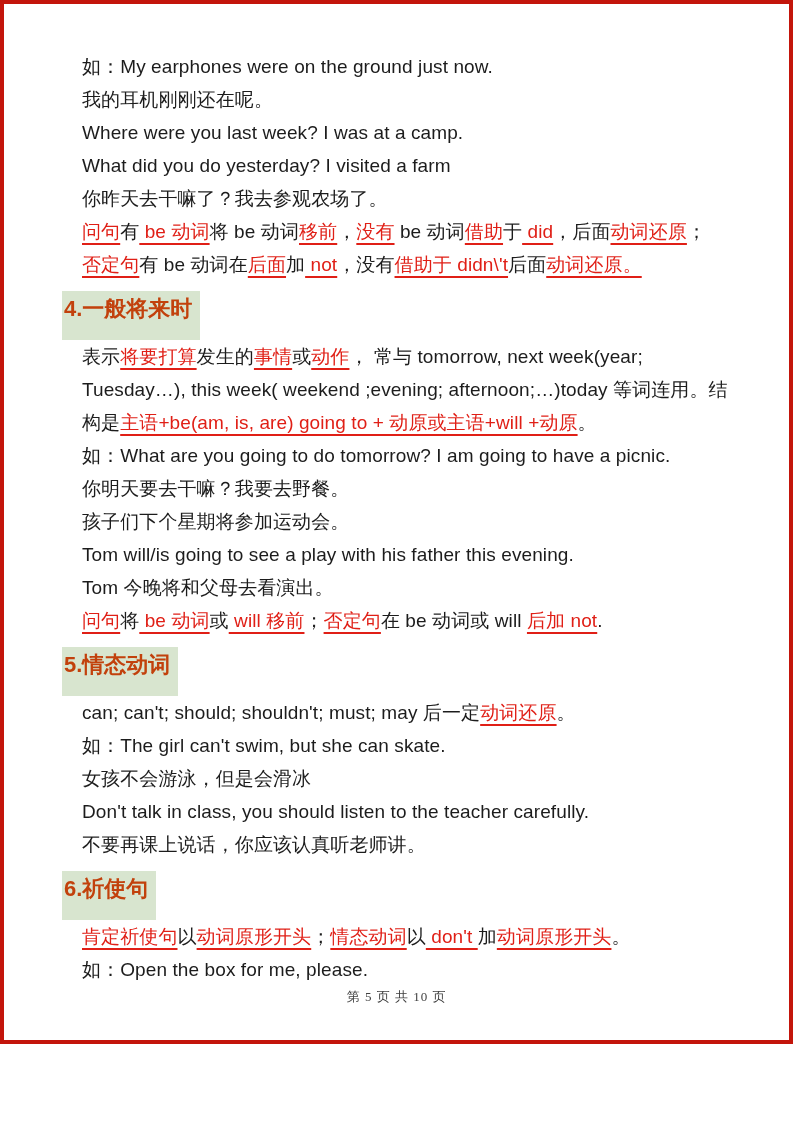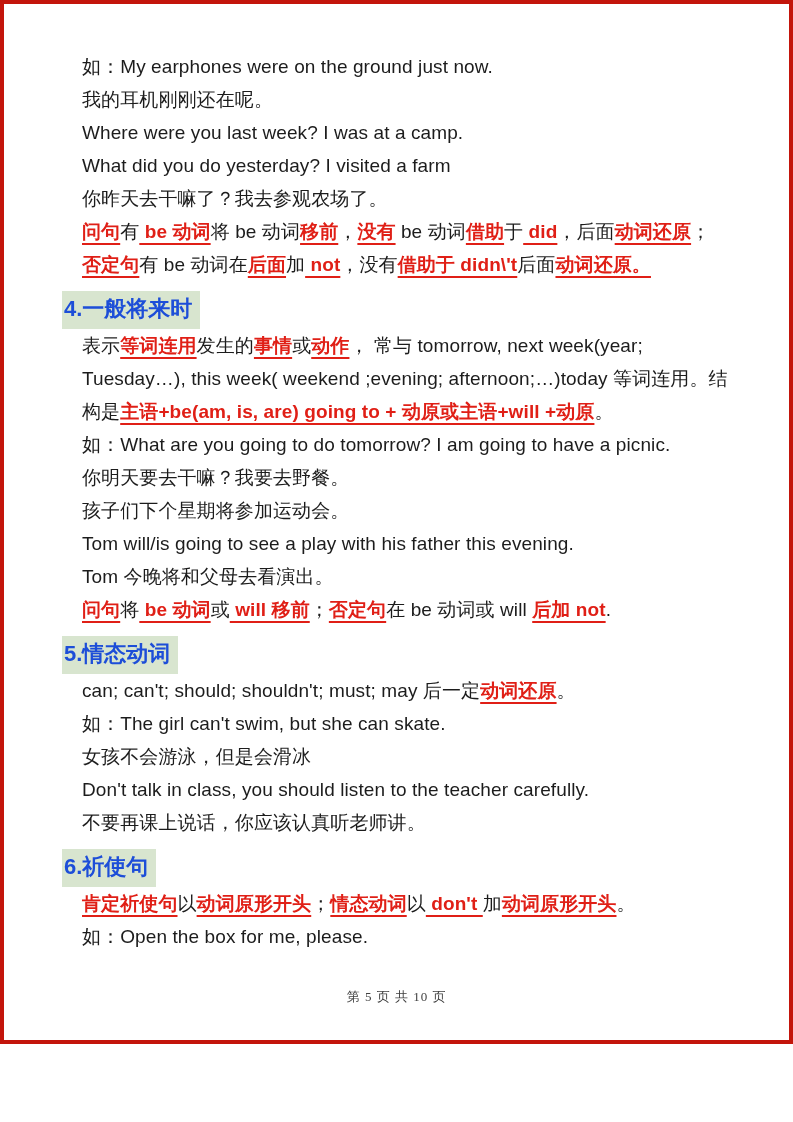--- a/index.html
+++ b/index.html
@@ -22,29 +22,29 @@
     letter-spacing:0.1px;
   }
   .heading{
     margin-top:10px;
     line-height:34px;
     white-space:nowrap;
   }
   .heading .hl{
     display:inline-block;
     background:var(--hl,#d8e5cf);
-    color:#1d4ed8;
+    color:#c2410c;
     font-weight:bold;
     font-size:22px;
-    padding:1px 8px 3px 2px;
+    padding:1px 8px 14px 2px;
   }
   .s-k{color:var(--ink,#1c1c1c);}
   .s-r{
     color:var(--red,#e01f16);
-    font-weight:bold;
+    font-weight:normal;
     text-decoration:underline;
     text-decoration-color:var(--red,#e01f16);
     text-decoration-thickness:2px;
     text-underline-offset:5px;
     text-align:center;
   }
   .footer{
     position:absolute;
     left:0;right:0;
     bottom:34px;
@@ -61,21 +61,21 @@
 <div class="page" style="--red: #e01f16; --hl: #d8e5cf; --frame: #c3150b; --ink: #1c1c1c; --footer: #3f3f3f;">
   <main class="content">
       <div class="line"><span class="s-k">如：My earphones were on the ground just now.</span></div>
       <div class="line"><span class="s-k">我的耳机刚刚还在呢。</span></div>
       <div class="line"><span class="s-k">Where were you last week? I was at a camp.</span></div>
       <div class="line"><span class="s-k">What did you do yesterday? I visited a farm</span></div>
       <div class="line"><span class="s-k">你昨天去干嘛了？我去参观农场了。</span></div>
       <div class="line"><span class="s-r">问句</span><span class="s-k">有</span><span class="s-r"> be 动词</span><span class="s-k">将 be 动词</span><span class="s-r">移前</span><span class="s-k">，</span><span class="s-r">没有</span><span class="s-k"> be 动词</span><span class="s-r">借助</span><span class="s-k">于</span><span class="s-r"> did</span><span class="s-k">，后面</span><span class="s-r">动词还原</span><span class="s-k">；</span></div>
       <div class="line"><span class="s-r">否定句</span><span class="s-k">有 be 动词在</span><span class="s-r">后面</span><span class="s-k">加</span><span class="s-r"> not</span><span class="s-k">，没有</span><span class="s-r">借助于 didn\'t</span><span class="s-k">后面</span><span class="s-r">动词还原。</span></div>
       <div class="heading"><span class="hl">4.一般将来时</span></div>
-      <div class="line"><span class="s-k">表示</span><span class="s-r">等词连用</span><span class="s-k">发生的</span><span class="s-r">事情</span><span class="s-k">或</span><span class="s-r">动作</span><span class="s-k">， 常与 tomorrow, next week(year;</span></div>
+      <div class="line"><span class="s-k">表示</span><span class="s-r">将要打算</span><span class="s-k">发生的</span><span class="s-r">事情</span><span class="s-k">或</span><span class="s-r">动作</span><span class="s-k">， 常与 tomorrow, next week(year;</span></div>
       <div class="line"><span class="s-k">Tuesday…), this week( weekend ;evening; afternoon;…)today 等词连用。结</span></div>
       <div class="line"><span class="s-k">构是</span><span class="s-r">主语+be(am, is, are) going to + 动原或主语+will +动原</span><span class="s-k">。</span></div>
       <div class="line"><span class="s-k">如：What are you going to do tomorrow? I am going to have a picnic.</span></div>
       <div class="line"><span class="s-k">你明天要去干嘛？我要去野餐。</span></div>
       <div class="line"><span class="s-k">孩子们下个星期将参加运动会。</span></div>
       <div class="line"><span class="s-k">Tom will/is going to see a play with his father this evening.</span></div>
       <div class="line"><span class="s-k">Tom 今晚将和父母去看演出。</span></div>
       <div class="line"><span class="s-r">问句</span><span class="s-k">将</span><span class="s-r"> be 动词</span><span class="s-k">或</span><span class="s-r"> will 移前</span><span class="s-k">；</span><span class="s-r">否定句</span><span class="s-k">在 be 动词或 will </span><span class="s-r">后加 not</span><span class="s-k">.</span></div>
       <div class="heading"><span class="hl">5.情态动词</span></div>
       <div class="line"><span class="s-k">can; can't; should; shouldn't; must; may 后一定</span><span class="s-r">动词还原</span><span class="s-k">。</span></div>

